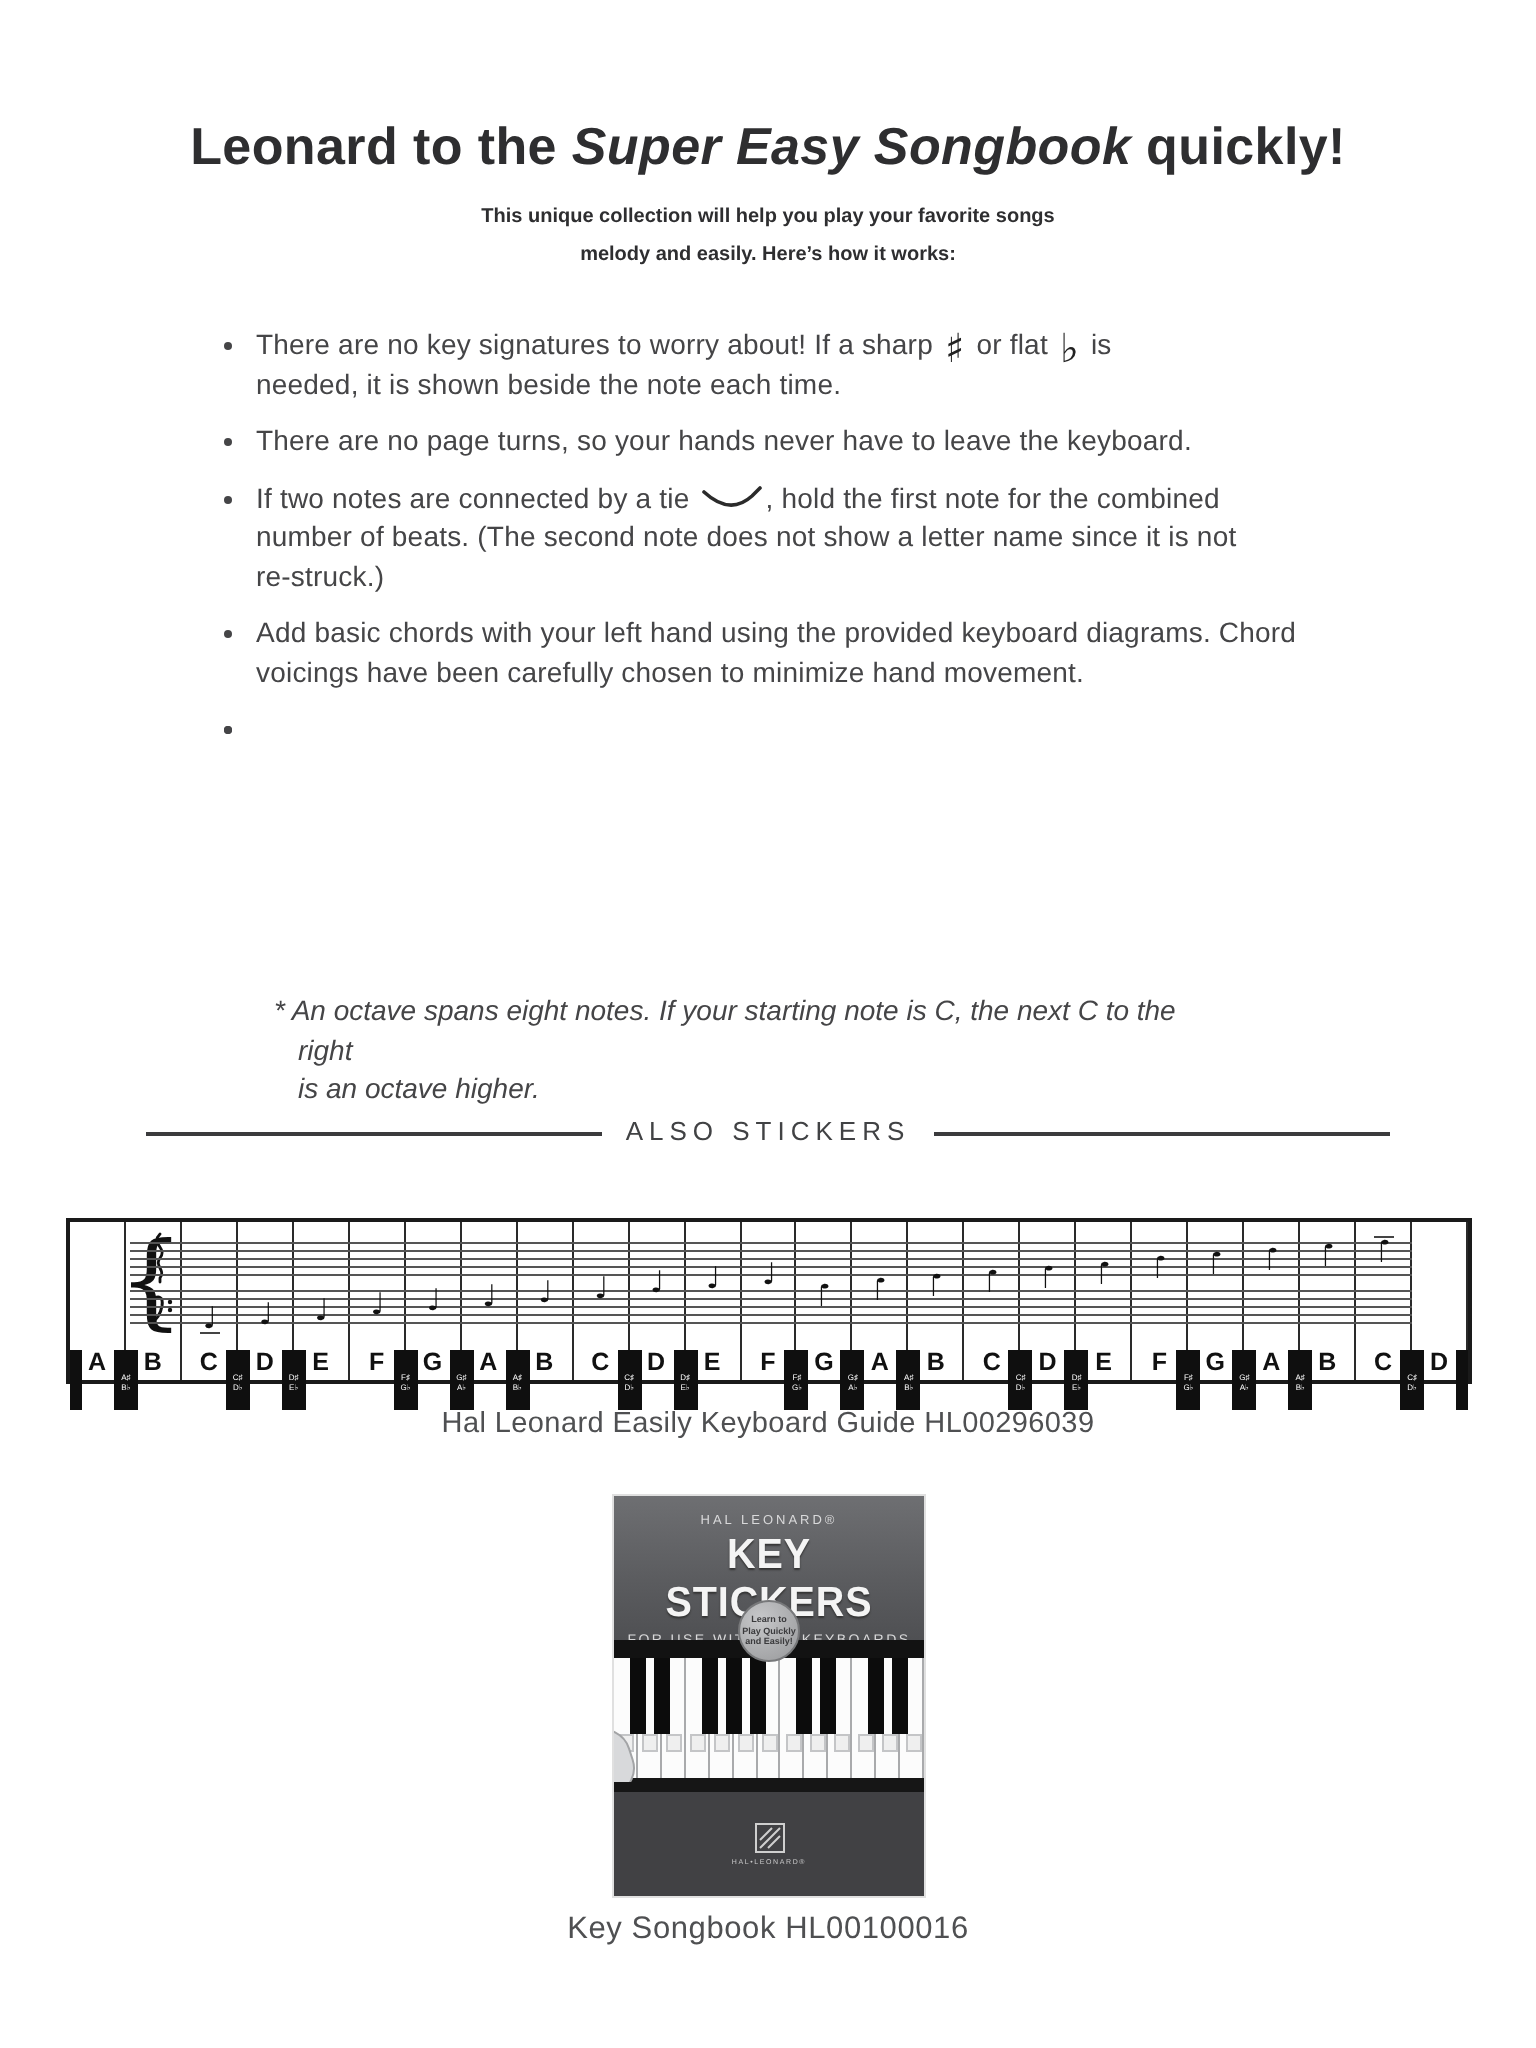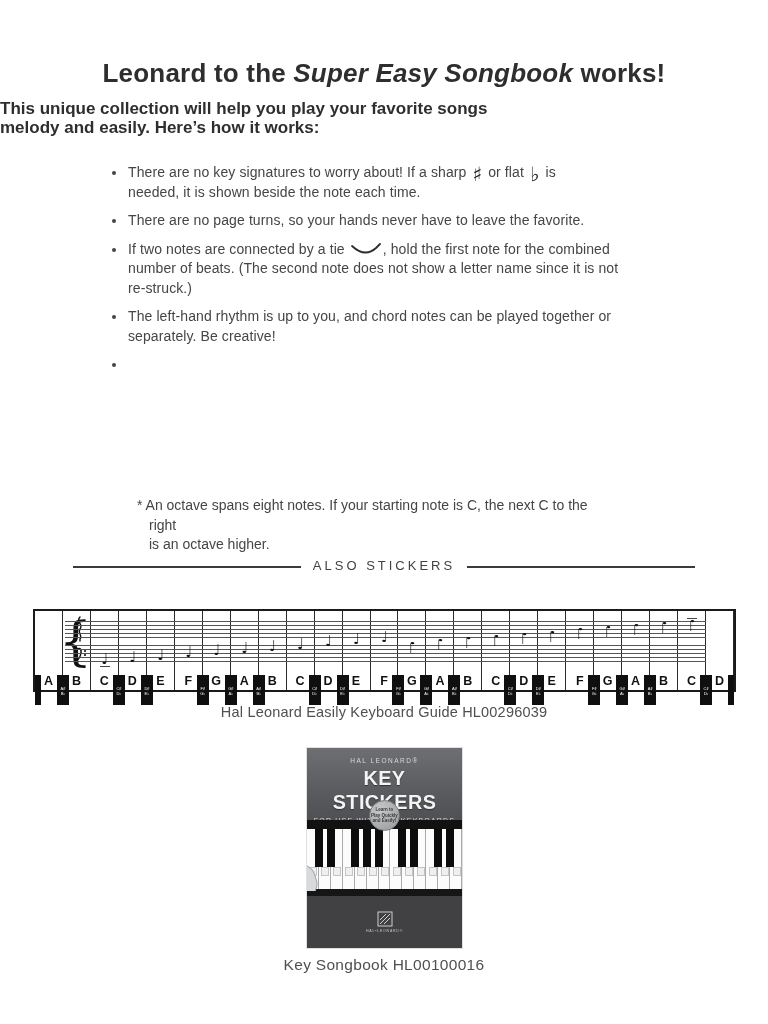--- a/index.html
+++ b/index.html
@@ -14,21 +14,21 @@
   }
   
   .title{
     position:absolute; top:58px; left:0; width:100%;
     text-align:center; font-size:26px; font-weight:bold; color:var(--ink);
     letter-spacing:.2px;
   }
   .title .it{font-style:italic;}
   .subtitle{
     position:absolute; top:99px; left:0; width:100%;
-    text-align:left; font-size:17px; font-weight:bold; color:var(--ink);
+    text-align:center; font-size:10px; font-weight:bold; color:var(--ink);
     line-height:19px;
   }
   
   .bullets{
     position:absolute; top:163px; left:112px; width:566px; list-style:none;
   }
   .bullets li{
     position:relative; padding-left:16px; margin-bottom:9px;
     font-size:14px; line-height:19.5px; letter-spacing:.1px; color:var(--body);
   }
@@ -37,21 +37,21 @@
     border-radius:50%; background:var(--body);
   }
   .mus{
     font-family:"DejaVu Sans", sans-serif; font-size:20px; line-height:0;
     vertical-align:-4px; margin:0 2px; color:#222;
   }
   svg.tie{vertical-align:-2px; margin:0 1px;}
   
   .footnote{
     position:absolute; top:496px; left:137px; width:470px;
-    font-size:14px; line-height:19.5px; color:var(--body);
+    font-size:14px; line-height:19.5px; font-style:italic; color:var(--body);
     padding-left:12px; text-indent:-12px;
   }
   
   .also{
     position:absolute; top:558px; left:0; width:100%;
     display:flex; align-items:center; justify-content:center;
   }
   .also .rule{width:228px; border-top:2px solid var(--line); margin-top:2px;}
   .also .lbl{
     margin:0 12px; font-size:13px; letter-spacing:3px; color:#414244;
@@ -142,34 +142,35 @@
   .p-caption{
     position:absolute; top:956px; left:0; width:100%; text-align:center;
     font-size:15.5px; color:var(--muted); letter-spacing:.3px;
   }
 </style>
 </head>
 <body>
 
 <div class="page">
 
-  <div class="title"><span>Leonard to the </span><span class="it">Super Easy Songbook</span><span> works!</span></div>
+  <div class="title"><span>Leonard to the </span><span class="it">Super Easy Songbook</span><span> quickly!</span></div>
 
   <div class="subtitle">
     <div>This unique collection will help you play your favorite songs</div>
     <div>melody and easily. Here’s how it works:</div>
   </div>
 
   <ul class="bullets" id="bullets">
       <li><span class="dot"></span><span>There are no key signatures to worry about! If a sharp <span class="mus">♯</span> or flat <span class="mus">♭</span> is<br>needed, it is shown beside the note each time.</span></li>
-      <li><span class="dot"></span><span>There are no page turns, so your hands never have to leave the favorite.</span></li>
+      <li><span class="dot"></span><span>There are no page turns, so your hands never have to leave the keyboard.</span></li>
       <li><span class="dot"></span><span>If two notes are connected by a tie <svg class="tie" width="32" height="13" viewBox="0 0 32 13">
             <path d="M2 3 Q15 15 26 5 L30 1" fill="none" stroke="#2b2b2b" stroke-width="1.8" stroke-linecap="round"></path>
           </svg>, hold the first note for the combined<br>number of beats. (The second note does not show a letter name since it is not<br>re-struck.)</span></li>
-      <li><span class="dot"></span><span>The left-hand rhythm is up to you, and chord notes can be played together or<br>separately. Be creative!</span></li>
+      <li><span class="dot"></span><span>Add basic chords with your left hand using the provided keyboard diagrams. Chord<br>voicings have been carefully chosen to minimize hand movement.</span></li>
+      <li><span class="dot"></span></li>
       <li><span class="dot"></span></li>
     </ul>
 
   <div class="footnote" id="footnote">* An octave spans eight notes. If your starting note is C, the next C to the right<br>is an octave higher.</div>
 
   <div class="also">
     <div class="rule"></div>
     <div class="lbl">ALSO STICKERS</div>
     <div class="rule"></div>
   </div>

